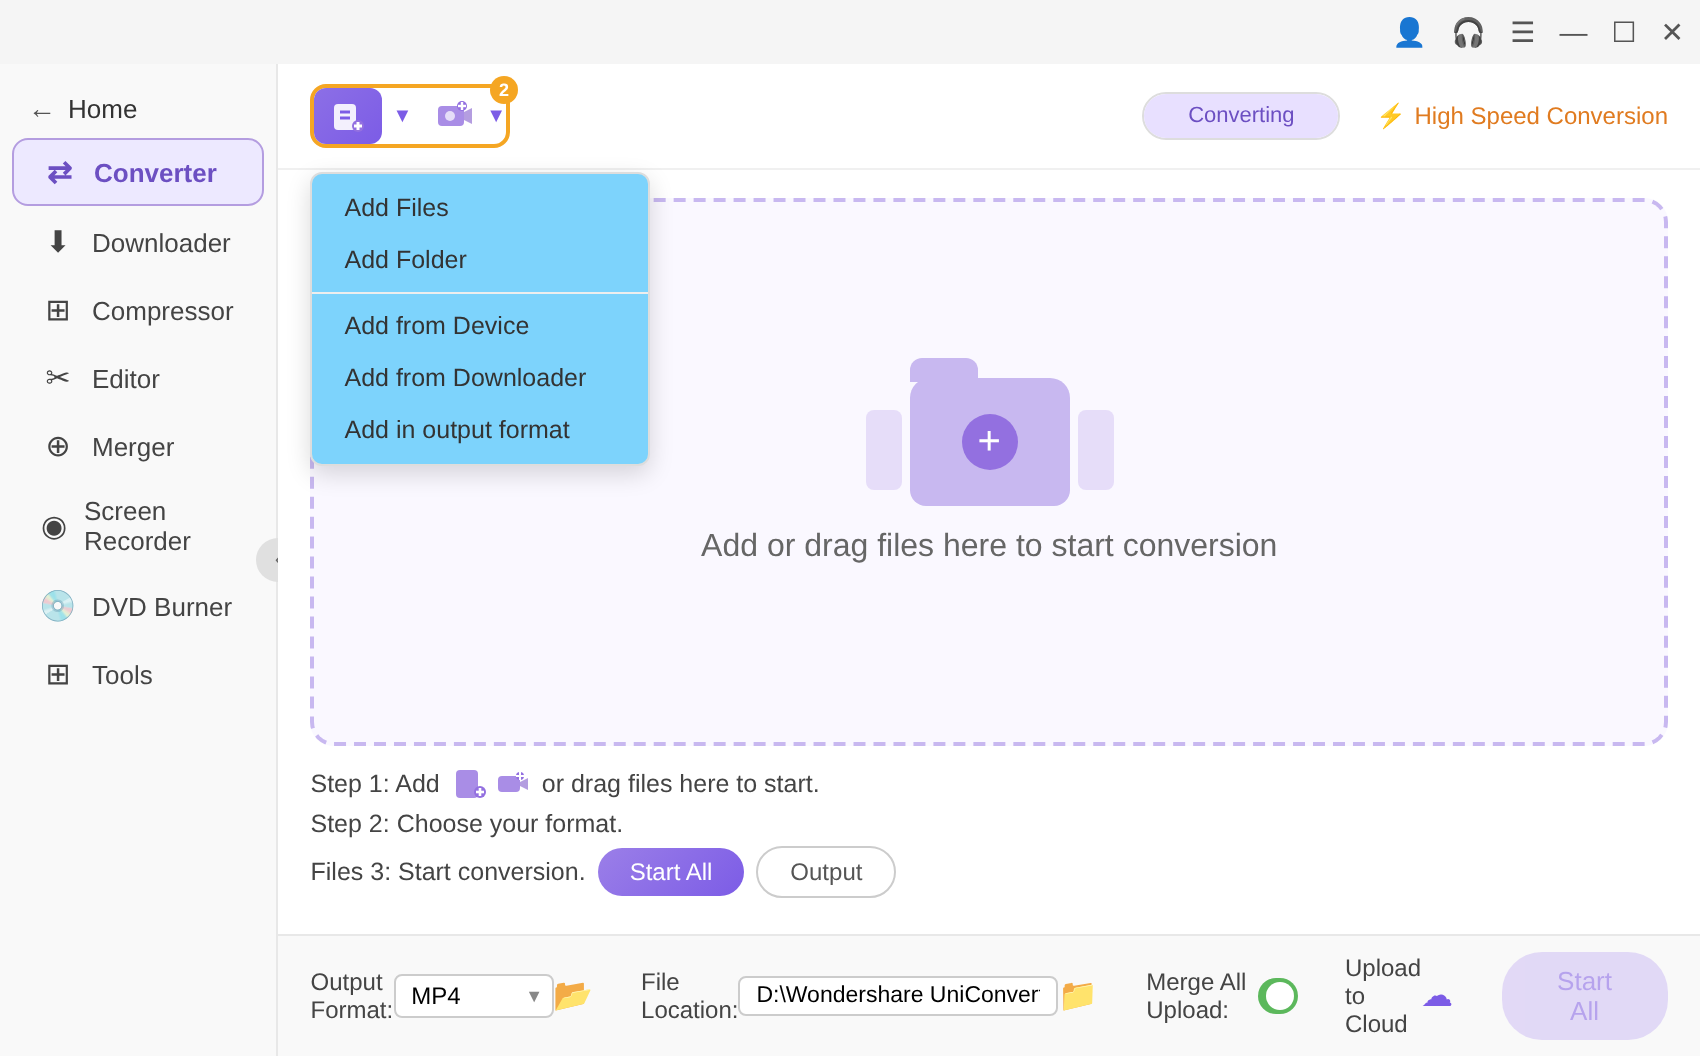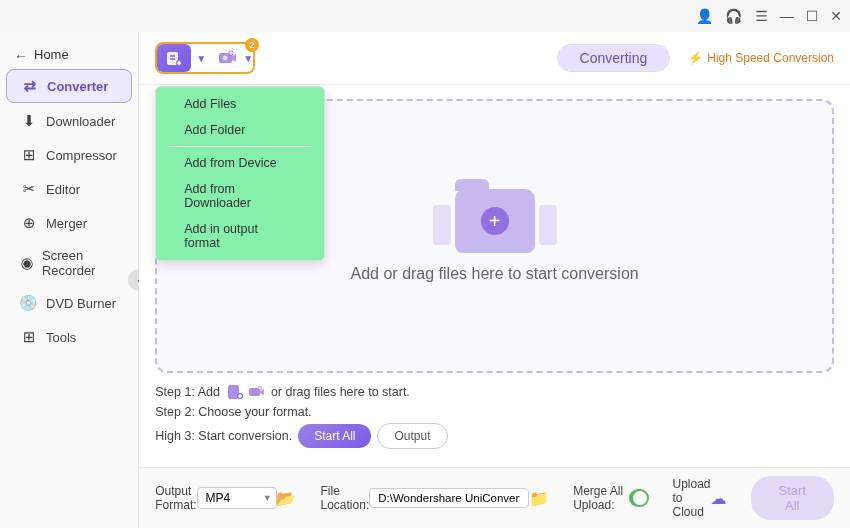--- a/index.html
+++ b/index.html
@@ -152,48 +152,48 @@
       display: flex;
       border: 1px solid #ddd;
       border-radius: 20px;
       overflow: hidden;
       margin-left: auto;
     }
     .tab-btn {
       padding: 5px 22px;
       border: none;
       background: #fff;
-      font-size: 14px;
+      font-size: 11px;
       cursor: pointer;
       color: #555;
     }
     .tab-btn.active {
       background: #e8e0ff;
       color: #6c4fc2;
     }
     .high-speed {
       display: flex;
       align-items: center;
       gap: 4px;
       color: #e07b20;
       font-size: 12px;
       margin-left: 8px;
     }
     
     .dropdown-menu {
       position: absolute;
       top: 44px;
       left: 0;
-      background: #86efac;
+      background: #7dd3fc;
       border: 1px solid #ddd;
       border-radius: 6px;
       box-shadow: 0 4px 12px rgba(0,0,0,0.15);
       z-index: 100;
       min-width: 170px;
-      padding: 4px 12px;
+      padding: 4px 0;
     }
     .dropdown-item {
       padding: 6px 16px;
       font-size: 12.5px;
       color: #333;
       cursor: pointer;
     }
     .dropdown-divider {
       height: 1px;
       background: #eee;
@@ -517,21 +517,21 @@
               <line x1="13" y1="3" x2="13" y2="7" stroke="white" stroke-width="1"></line>
               <line x1="11" y1="5" x2="15" y2="5" stroke="white" stroke-width="1"></line>
             </svg>
           </span>
           <span>or drag files here to start.</span>
         </div>
         <div class="step-row">
           <span>Step 2: Choose your format.</span>
         </div>
         <div class="step-row">
-          <span>High 3: Start conversion.</span>
+          <span>Files 3: Start conversion.</span>
           <button class="step-btn-start">Start All</button>
           <button class="step-btn-convert">Output</button>
         </div>
       </div>
     </div>
 
     <div class="bottom-bar">
       <div class="bottom-field">
         <span>Output Format:</span>
         <div class="select-wrap">

